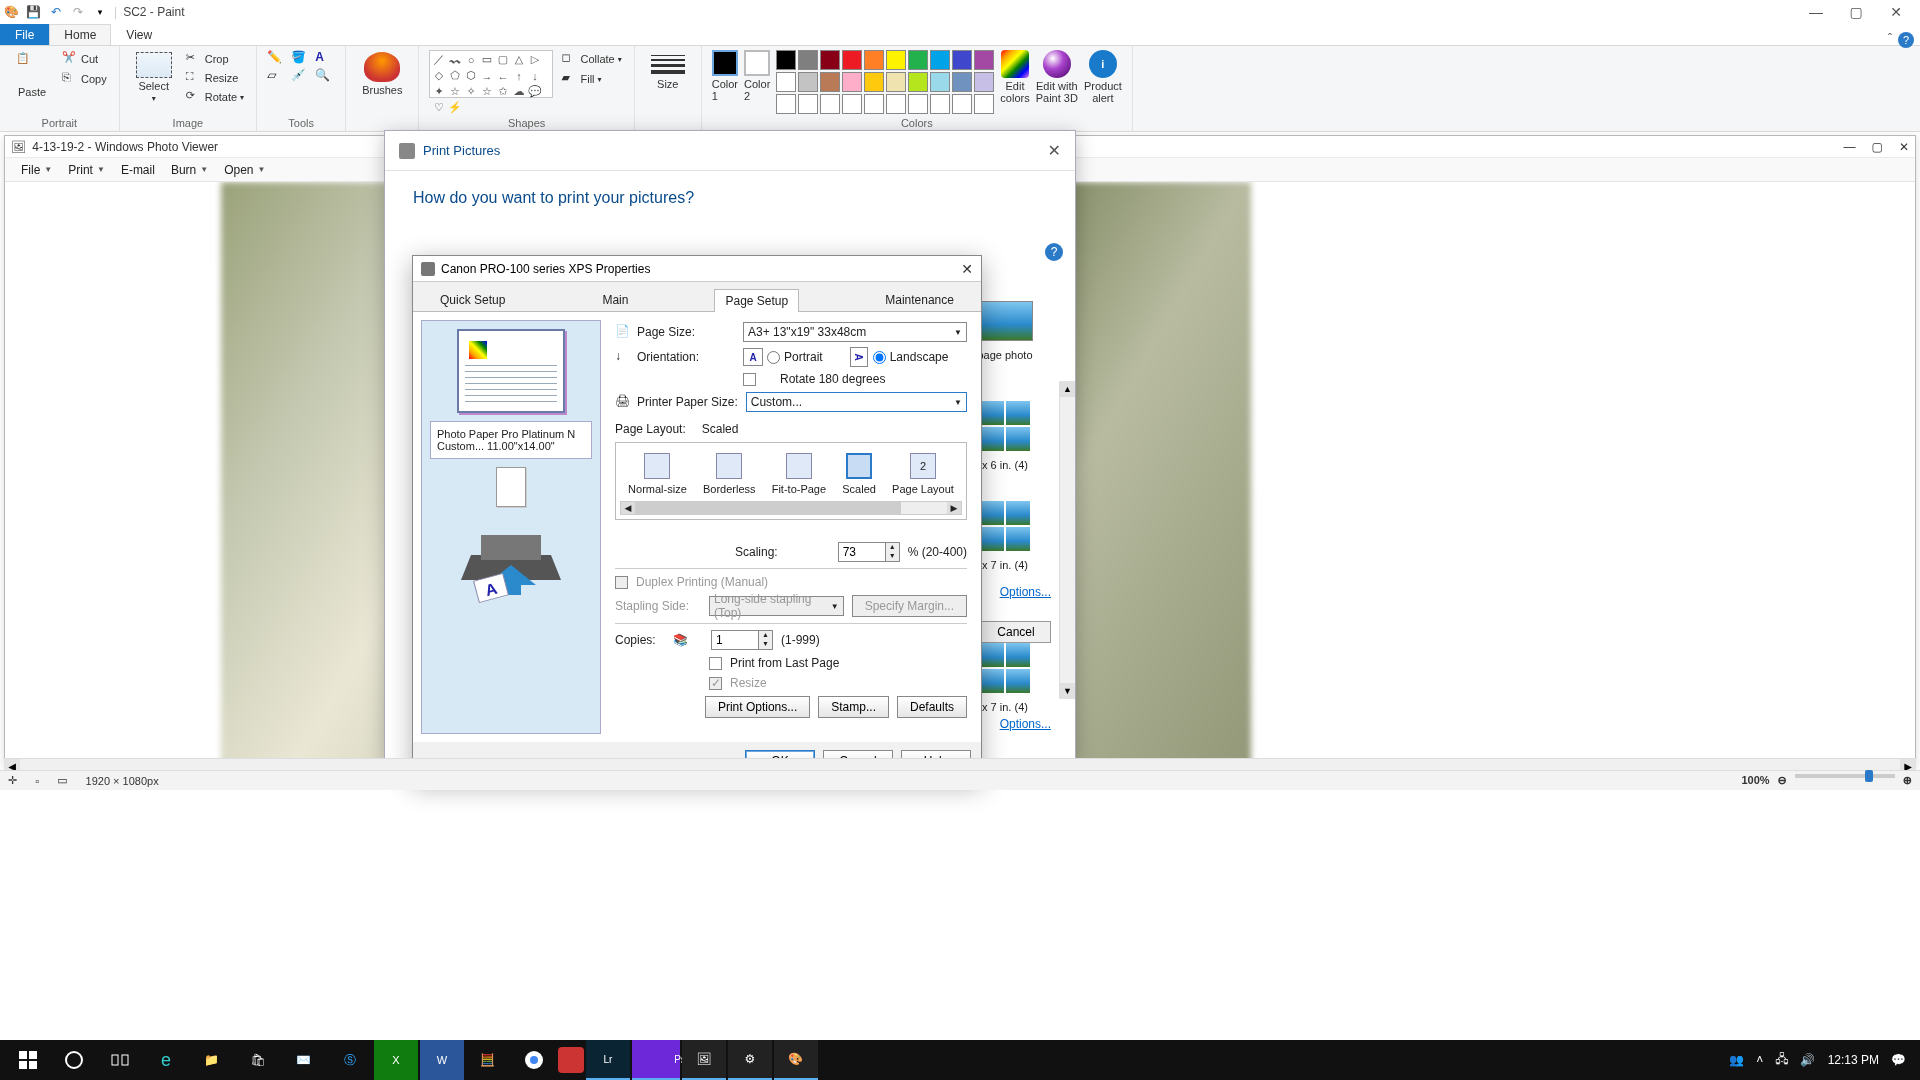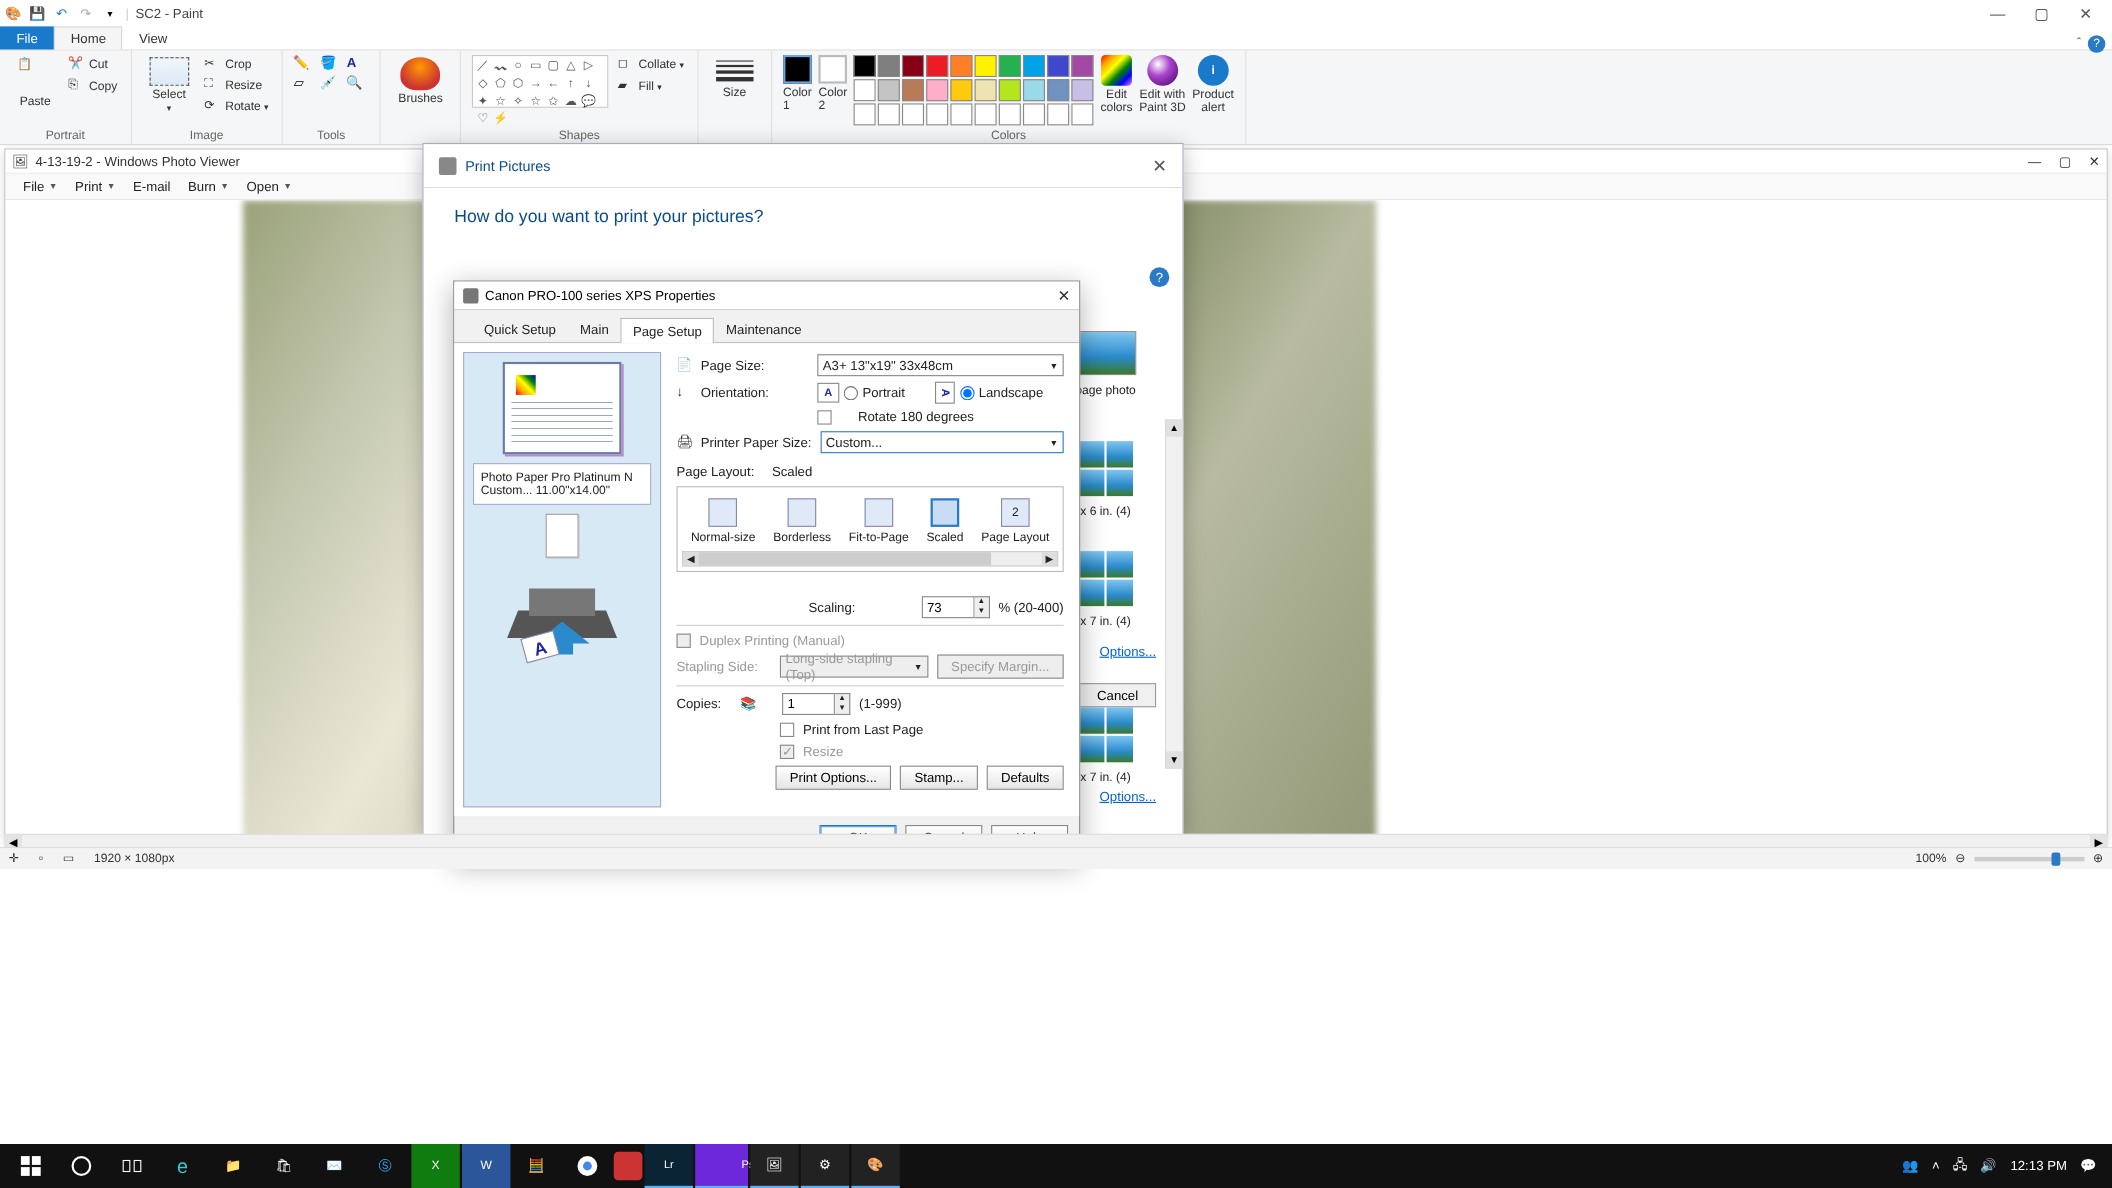--- a/index.html
+++ b/index.html
@@ -70,21 +70,21 @@
 .pp-scroll .up,.pp-scroll .dn{height:16px;background:#e0e0e0;text-align:center;font-size:9px;line-height:16px;}
 .pp-help { position:absolute; right:12px; top:112px; width:18px;height:18px;border-radius:50%;background:#2a7ac7;color:#fff;text-align:center;font-size:12px;line-height:18px;}
 .pp-options { position:absolute; right:24px; color:#0066cc; font-size:12px; text-decoration:underline; }
 .pp-cancel { position:absolute; right:24px; top:490px; width:70px;height:22px;border:1px solid #999;background:#f0f0f0;font-size:12px;}
 
 
 .props { position:absolute; top:255px; left:412px; width:570px; height:526px; background:#f1f1f1; border:1px solid #888; box-shadow:0 6px 24px rgba(0,0,0,0.3); }
 .props-title { height:26px; display:flex; align-items:center; padding:0 8px; font-size:12px; background:#fff; border-bottom:1px solid #ccc;}
 .props-title .ico{width:14px;height:14px;margin-right:6px;background:#777;border-radius:2px;}
 .props-title .close{margin-left:auto;font-size:14px;color:#333;}
-.props-tabs { display:flex; border-bottom:1px solid #bbb; background:#f1f1f1; padding:6px 16px 0;}
+.props-tabs { display:flex; border-bottom:1px solid #bbb; background:#f1f1f1; padding:6px 16px 0;justify-content:space-between;}
 .props-tab { padding:4px 10px; font-size:12px; color:#222; border:1px solid transparent; border-bottom:none;}
 .props-tab.active { background:#fff; border-color:#bbb; position:relative; top:1px;}
 .props-body { display:flex; padding:8px; background:#fff; height:430px; gap:8px;}
 .props-left { width:180px; background:#d8e9f6; border:1px solid #aac; padding:8px; display:flex; flex-direction:column; gap:8px; align-items:center;}
 .preview-page { width:108px; height:84px; background:#fff; border:2px solid #6a7aa8; box-shadow:2px 2px 0 #b8c; position:relative;}
 .preview-page::before{content:'';position:absolute;left:10px;top:10px;width:18px;height:18px;background:linear-gradient(45deg,red,orange,yellow,green,blue);}
 .preview-page::after{content:'';position:absolute;left:6px;right:6px;top:34px;bottom:6px;background:repeating-linear-gradient(#9ab,#9ab 1px,transparent 1px,transparent 6px);}
 .props-left .info { background:#fff; border:1px solid #aac; padding:6px; font-size:11px; color:#222; width:100%;}
 .mini-page { width:30px;height:40px;background:#fff;border:1px solid #999;box-shadow:1px 1px 0 #ccc;}
 .printer-ico { width:120px;height:90px;position:relative;}
@@ -115,21 +115,21 @@
 .btn.primary { border-color:#2a7ac7; box-shadow:0 0 0 1px #6aa6e0 inset;}
 .props-footer { position:absolute; bottom:8px; right:10px; display:flex; gap:8px;}
 .chk { width:13px;height:13px;border:1px solid #888;background:#fff;display:inline-block;vertical-align:middle;}
 .chk.disabled{background:#eee;}
 .disabled-text{color:#999;}
 
 
 .paint-hscroll { position:absolute; left:4px; right:4px; top:758px; height:16px; background:#f0f0f0; border-top:1px solid #ddd; display:flex;}
 .paint-hscroll .ar{width:16px;background:#e4e4e4;text-align:center;font-size:10px;line-height:16px;}
 .paint-status { position:absolute; left:0; right:0; top:770px; height:20px; background:#f3f3f3; border-top:1px solid #ddd; display:flex; align-items:center; font-size:11px; color:#333; padding:0 8px; gap:18px;}
-.paint-status .zoom { margin-left:auto; display:flex; align-items:center; gap:8px;}
+.paint-status .zoom { margin-left:auto; display:flex; align-items:flex-start; gap:8px;font-weight:bold;}
 .slider { width:100px; height:4px; background:#ccc; position:relative;}
 .slider .knob{position:absolute; left:70%; top:-4px; width:8px;height:12px;background:#2a7ac7;border-radius:2px;}
 
 
 .taskbar { position:absolute; left:0; right:0; bottom:0; height:40px; background:#111; display:flex; align-items:center; padding:0 6px; gap:2px;}
 .taskbar .tb { width:44px; height:40px; display:flex; align-items:center; justify-content:center; color:#fff;}
 .taskbar .tb.active { border-bottom:2px solid #5ab0f0; background:#222;}
 .taskbar .tray { margin-left:auto; display:flex; align-items:center; gap:12px; color:#fff; font-size:12px; padding-right:8px;}
 .tb svg{width:20px;height:20px;}
 </style>

